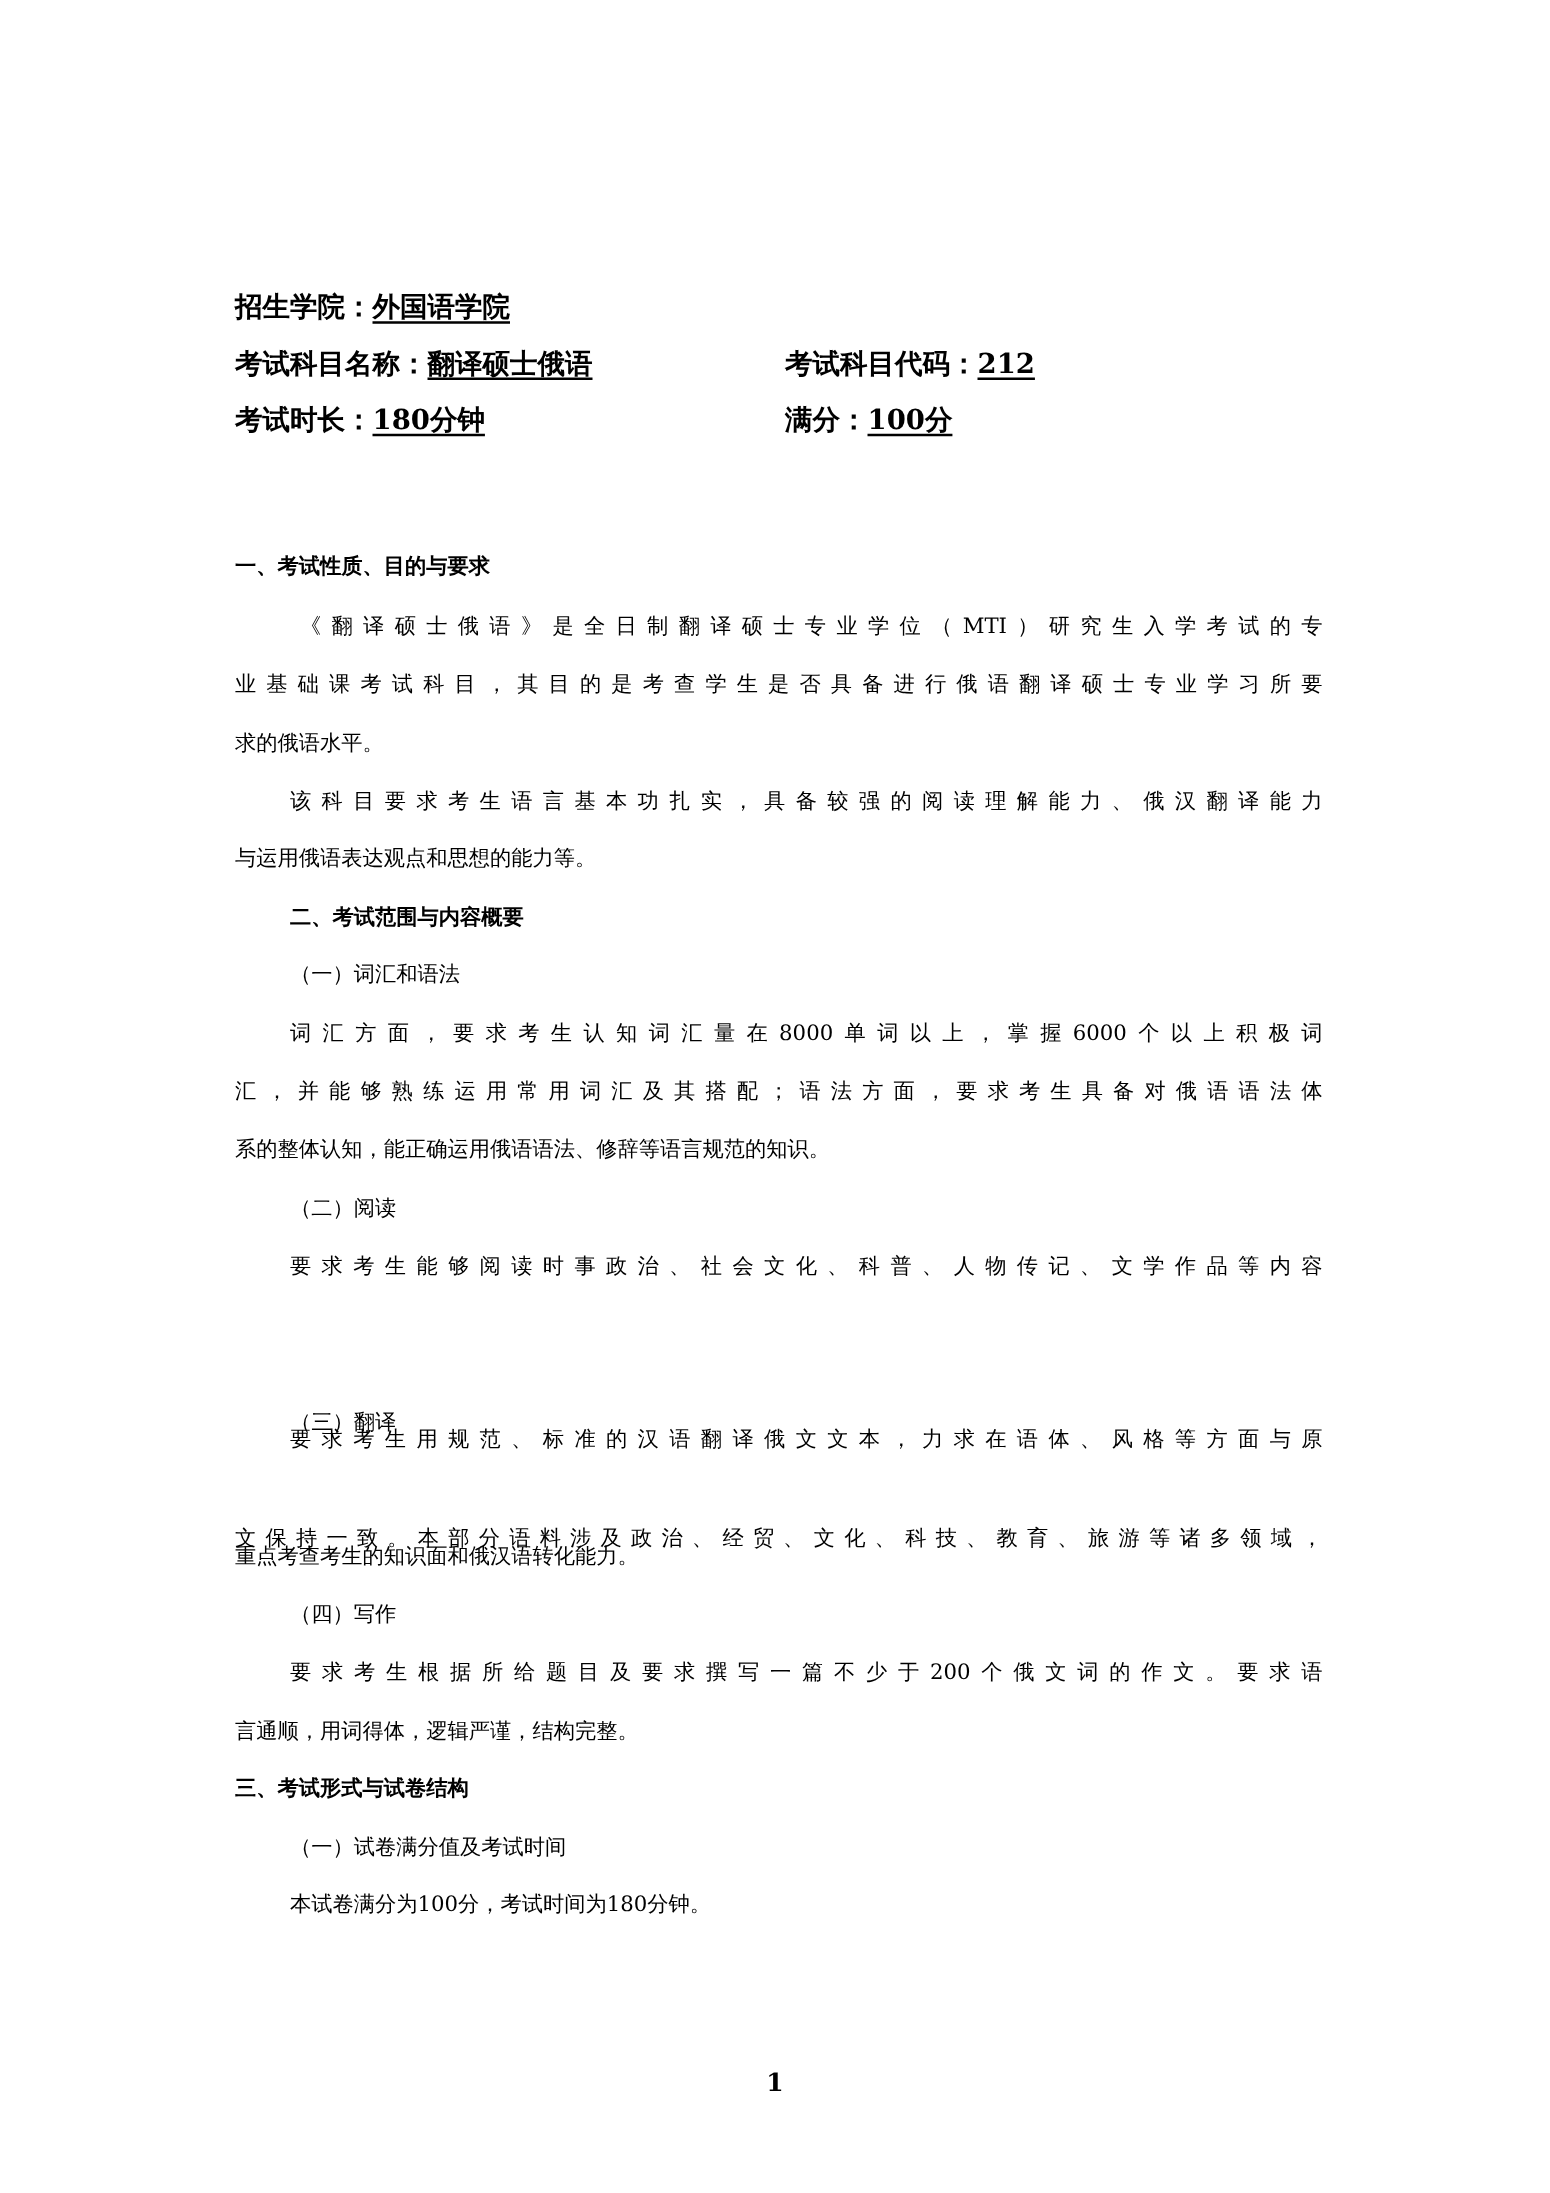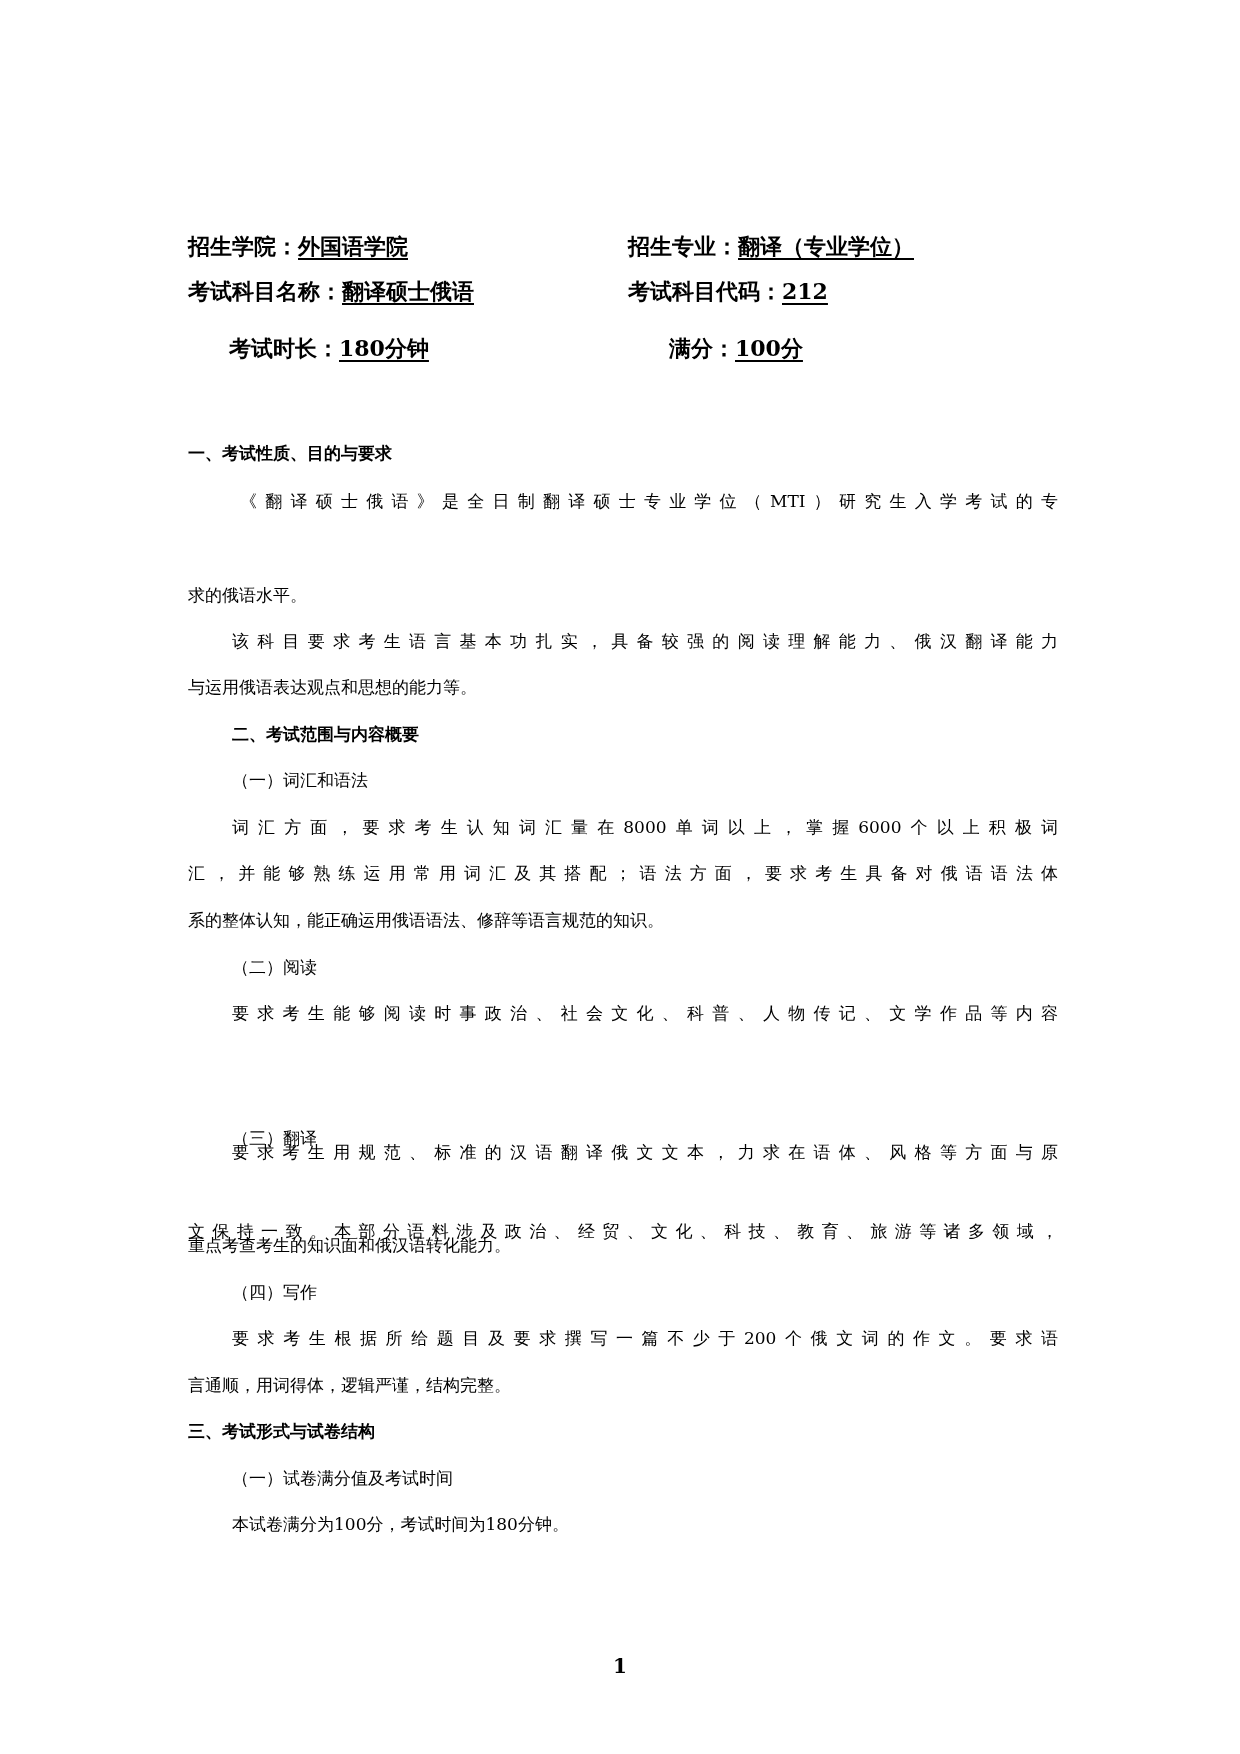--- a/index.html
+++ b/index.html
@@ -79,45 +79,43 @@
 </head>
 <body>
 
 <div class="page">
 
 
   <div class="meta-row" style="top:230px;">
     <span class="col left">
       <span>招生学院：</span><span class="val">外国语学院</span>
     </span>
-    <span class="col right">
-      <span>招生专业：</span><span class="val">翻译（专业学位）</span>
-    </span>
   </div>
 
   <div class="meta-row" style="top:275px;">
     <span class="col left">
       <span>考试科目名称：</span><span class="val">翻译硕士俄语</span>
     </span>
     <span class="col right">
       <span>考试科目代码：</span><span class="val">212</span>
     </span>
   </div>
 
-  <div class="meta-row" style="top:332px;margin-left:41px;">
+  <div class="meta-row" style="top:320px;">
     <span class="col left">
       <span>考试时长：</span><span class="val">180分钟</span>
     </span>
     <span class="col right">
       <span>满分：</span><span class="val">100分</span>
     </span>
   </div>
 
   <div class="line heading" style="top:436px;">一、考试性质、目的与要求</div>
   <div class="line indent1 justify" style="top:484px; width:818px;">《翻译硕士俄语》是全日制翻译硕士专业学位（MTI）研究生入学考试的专</div>
+  <div class="line justify" style="top:531px;">业基础课考试科目，其目的是考查学生是否具备进行俄语翻译硕士专业学习所要</div>
   <div class="line" style="top:578px;">求的俄语水平。</div>
   <div class="line indent2 justify" style="top:624px; width:826px;">该科目要求考生语言基本功扎实，具备较强的阅读理解能力、俄汉翻译能力</div>
   <div class="line" style="top:670px;">与运用俄语表达观点和思想的能力等。</div>
 
   <div class="line indent2 heading" style="top:717px;">二、考试范围与内容概要</div>
   <div class="line indent2" style="top:763px;">（一）词汇和语法</div>
   <div class="line indent2 justify" style="top:810px; width:826px;">词汇方面，要求考生认知词汇量在8000单词以上，掌握6000个以上积极词</div>
   <div class="line justify" style="top:856px;">汇，并能够熟练运用常用词汇及其搭配；语法方面，要求考生具备对俄语语法体</div>
   <div class="line" style="top:903px;">系的整体认知，能正确运用俄语语法、修辞等语言规范的知识。</div>
 

